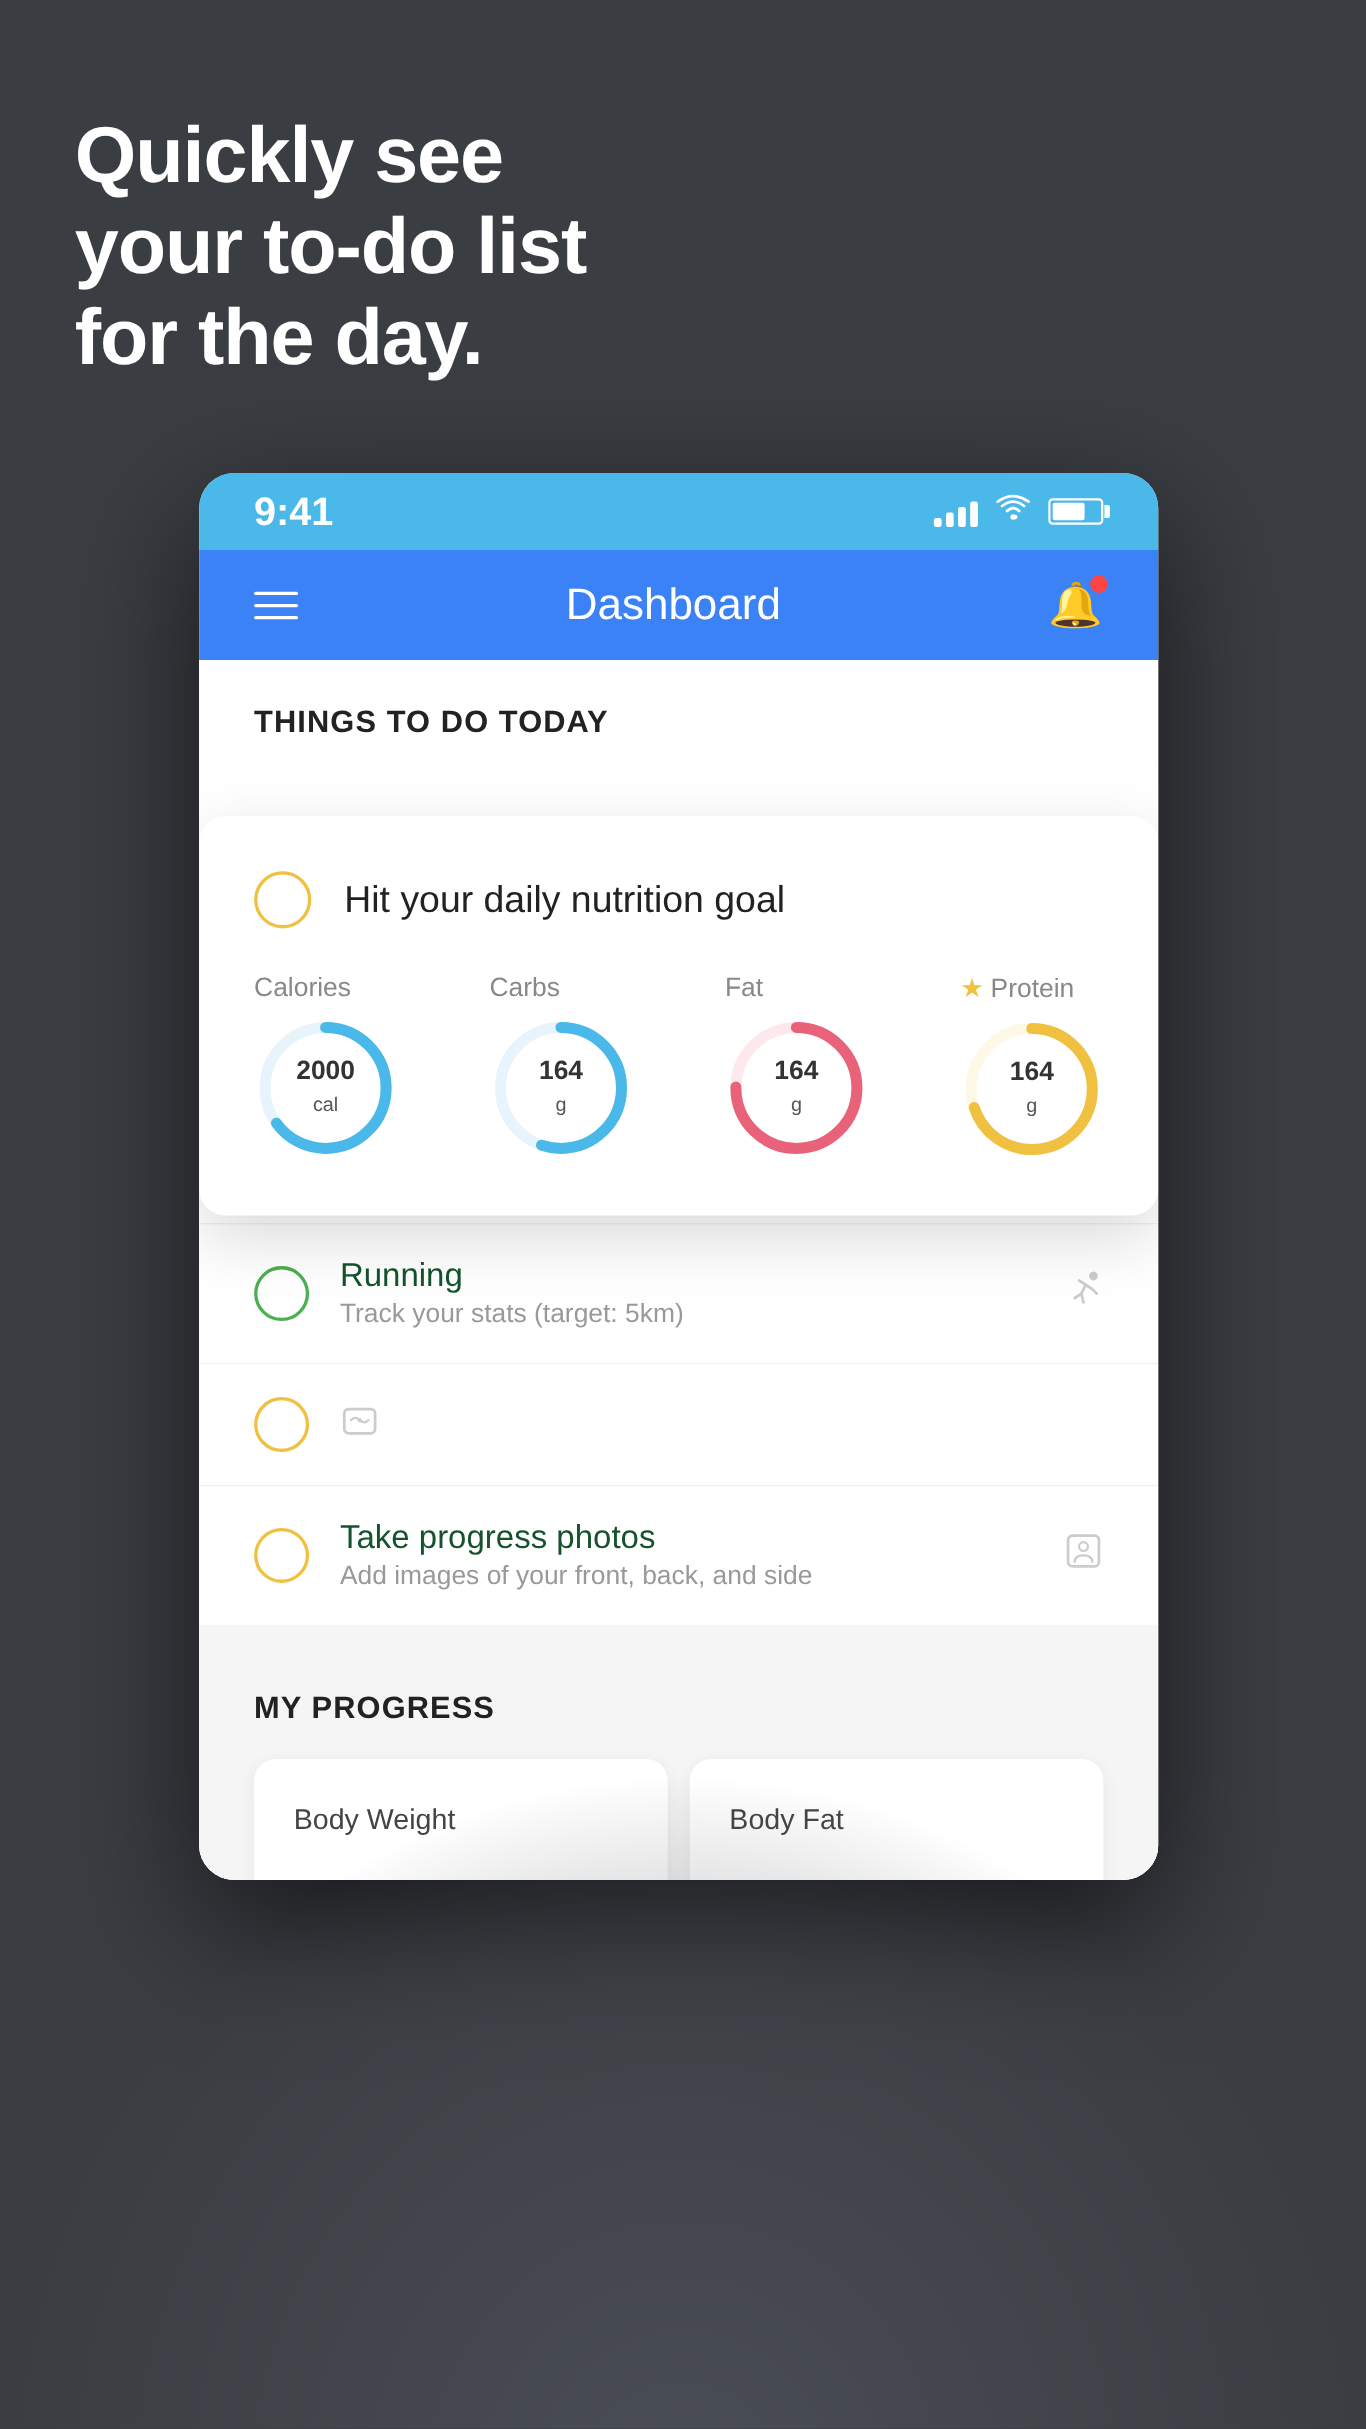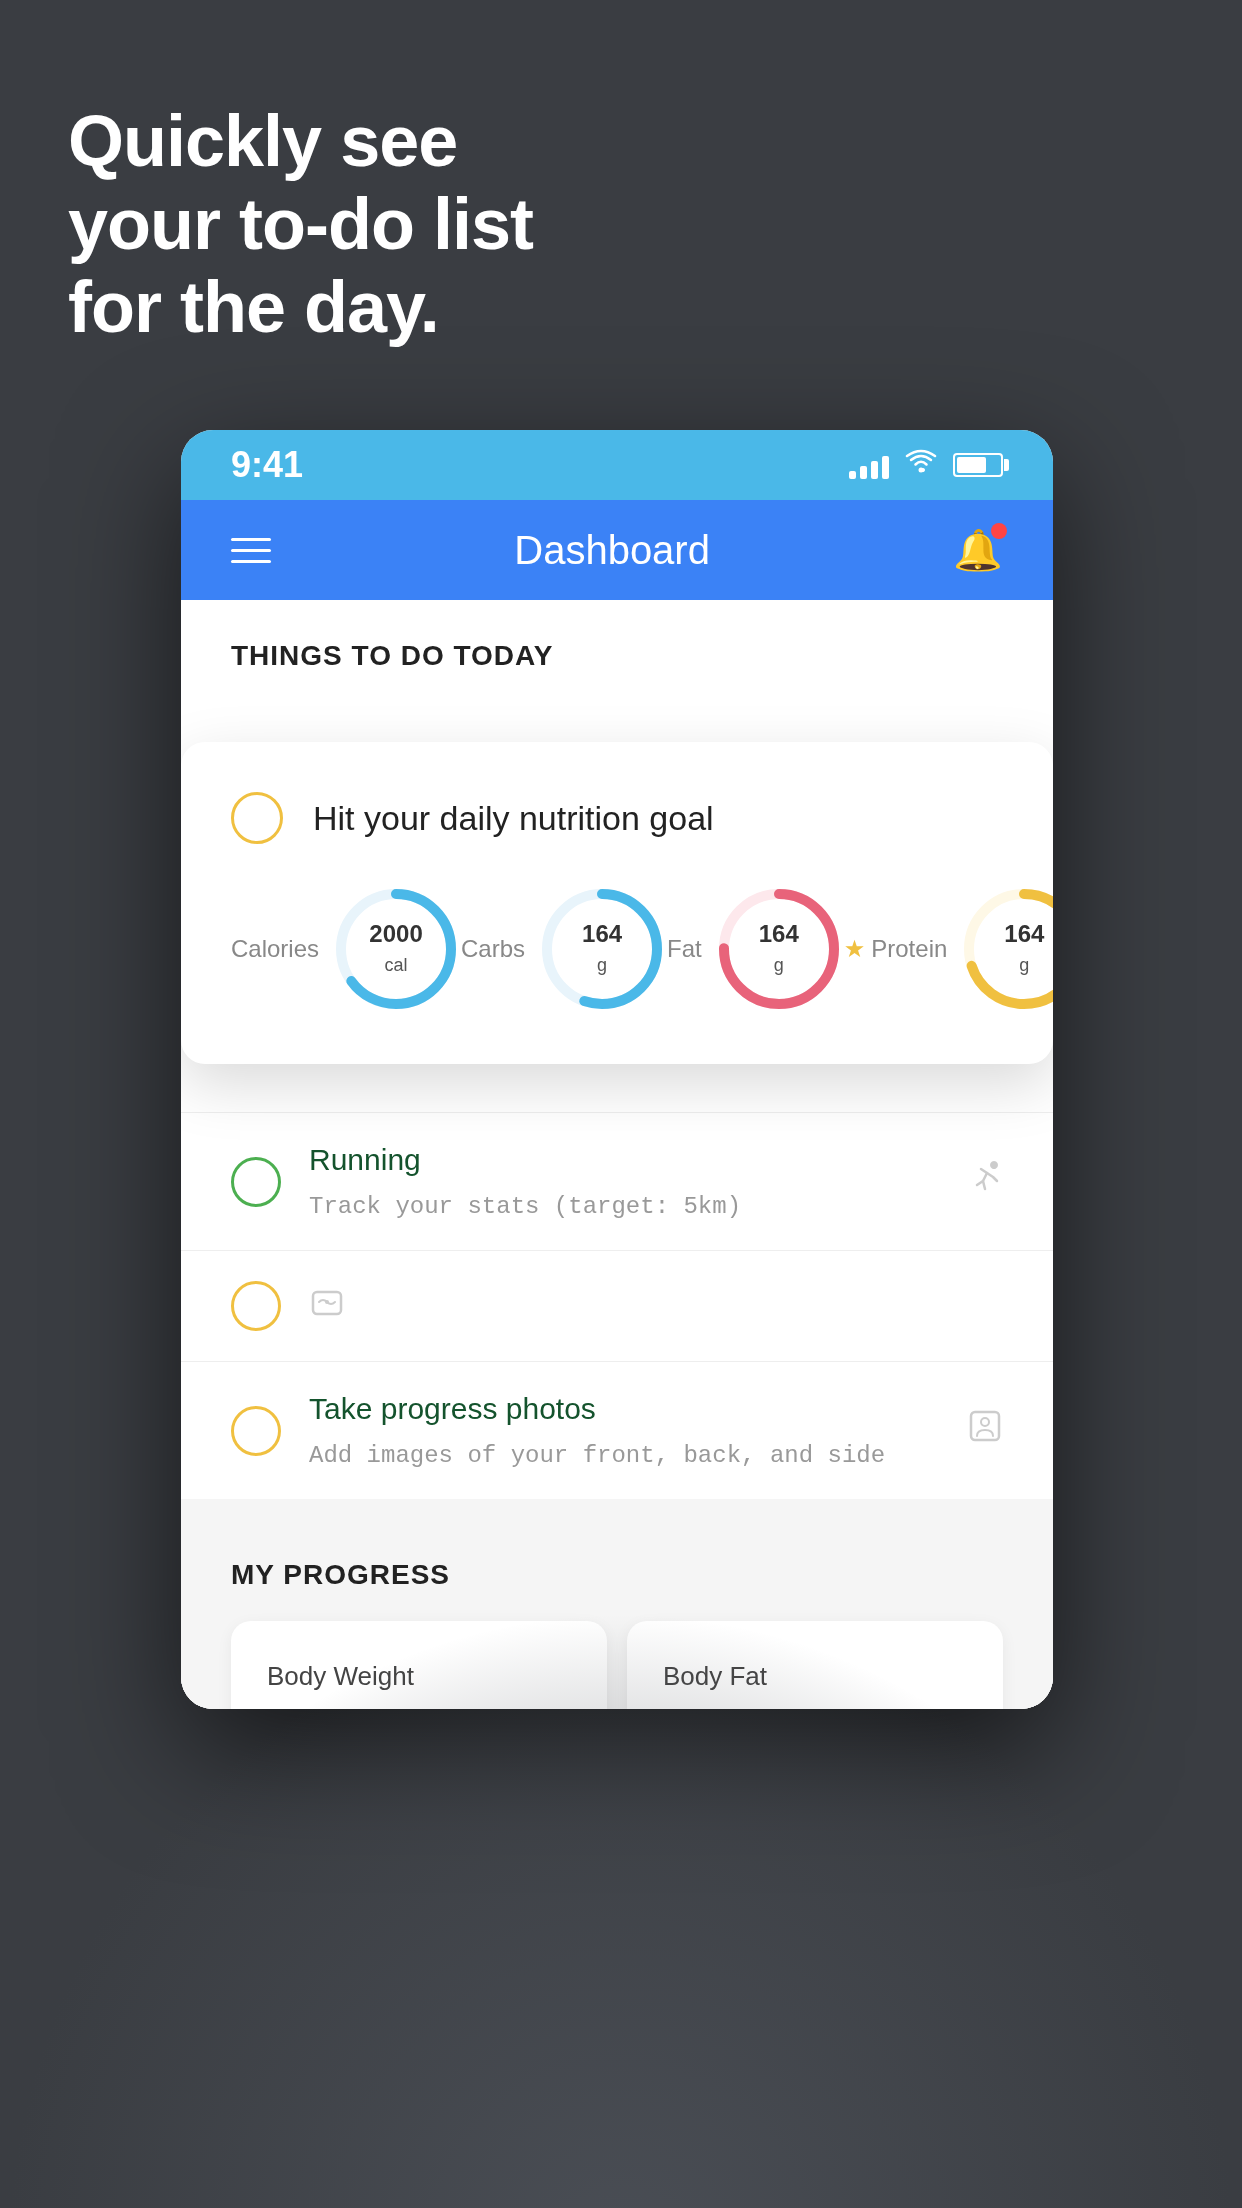--- a/index.html
+++ b/index.html
@@ -228,21 +228,21 @@
     }
 
     .nutrition-circles {
       display: flex;
       justify-content: space-between;
       align-items: flex-start;
     }
 
     .nutrition-item {
       display: flex;
-      align-items: center;
+      flex-direction: column;
       gap: 12px;
     }
 
     .nutrition-label {
       font-size: 24px;
       color: #888;
     }
 
     .star-label {
       display: flex;
@@ -322,22 +322,21 @@
 
     .todo-item-title {
       font-size: 30px;
       font-weight: 500;
       color: #14532d;
     }
 
     .todo-item-desc {
       font-size: 24px;
       color: #999;
-      margin-top: 16px;
-      font-family: Liberation Mono, monospace;
+      margin-top: 4px;
     }
 
     .todo-item-icon {
       color: #ccc;
       font-size: 36px;
     }
 
     
     .progress-section {
       background: #f5f5f5;

